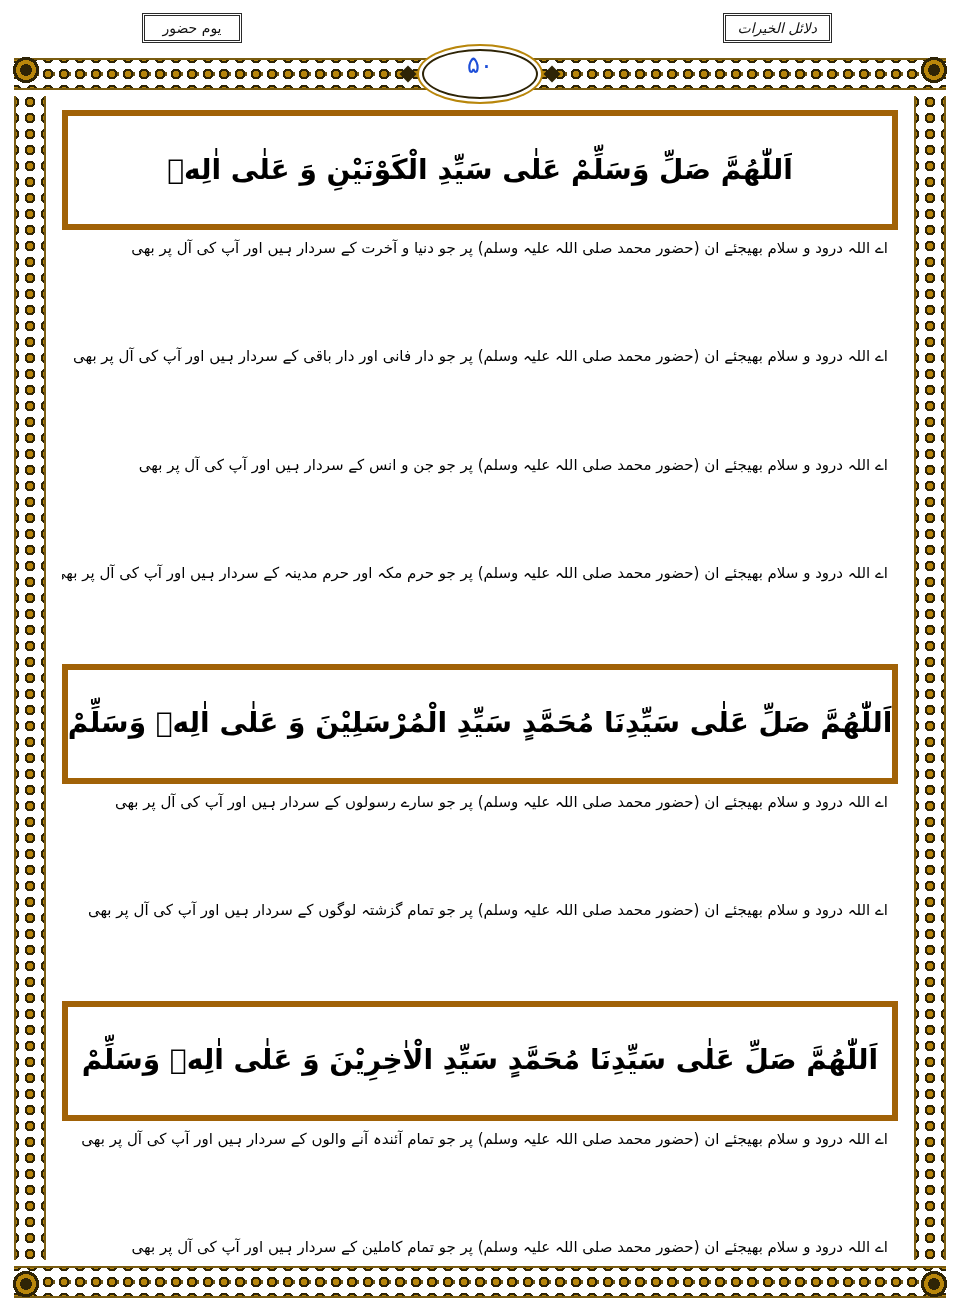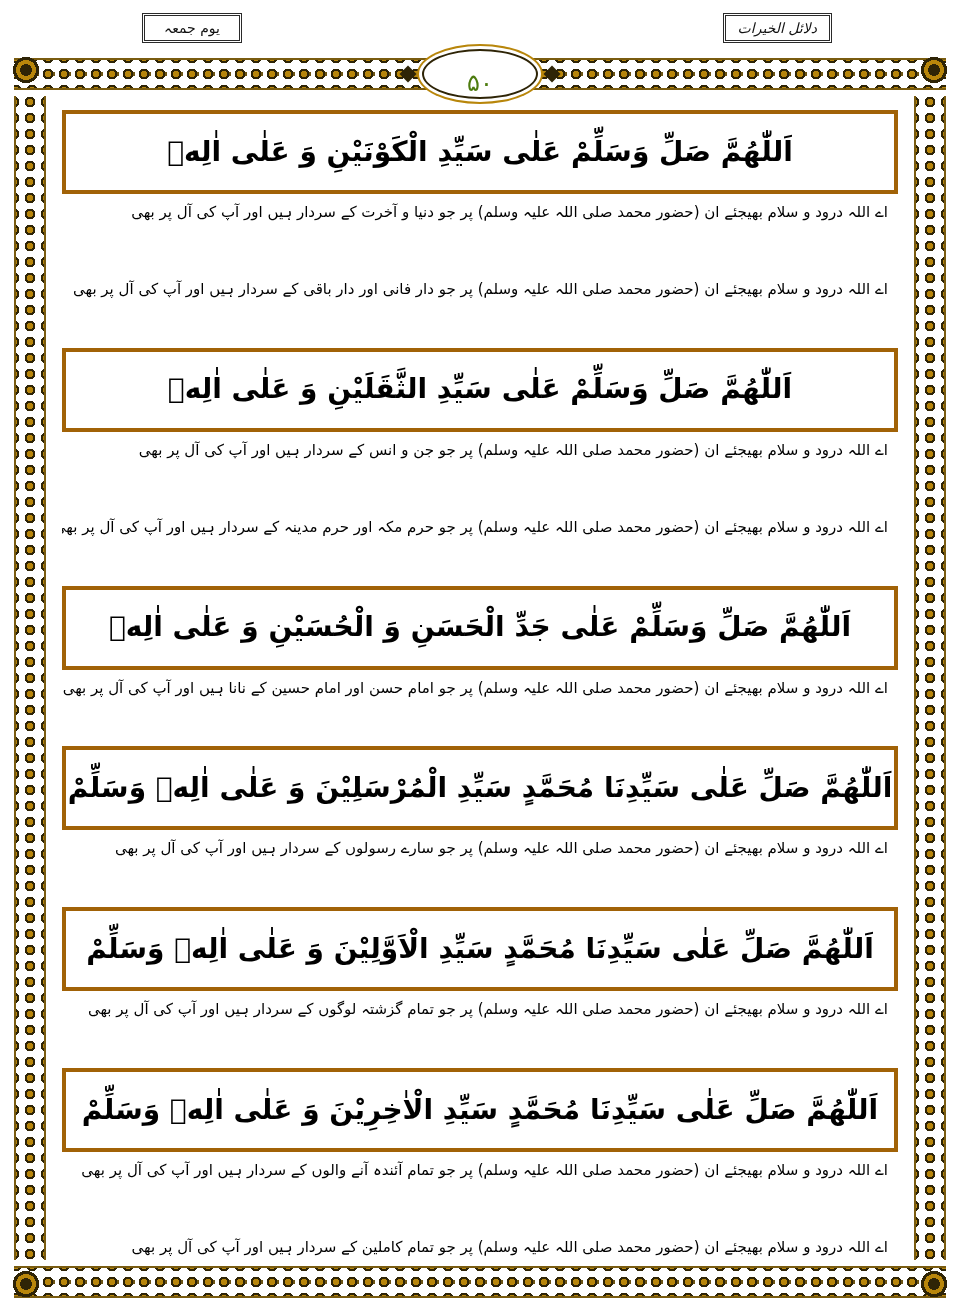--- a/index.html
+++ b/index.html
@@ -50,55 +50,55 @@
   .c-tr { right: 6px; top: 50px; }
   .c-bl { left: 6px;  bottom: 6px; }
   .c-br { right: 6px; bottom: 6px; }
 
   
   .medallion {
     position: absolute; left: 50%; top: 49px; transform: translateX(-50%);
     width: 112px; height: 46px; background: #fff; z-index: 3;
     border: 2px solid #2e2406; border-radius: 50%;
     box-shadow: 0 0 0 3px #fff, 0 0 0 5px #b8860b;
-    display: flex; align-items: flex-end; justify-content: center;
-    font-size: 24px; color: #4d7c0f;
+    display: flex; align-items: flex-start; justify-content: center;
+    font-size: 24px; color: #1d4ed8;
   }
   .medallion::before, .medallion::after {
     content: ""; position: absolute; top: 50%; width: 12px; height: 12px;
     background: #2e2406; transform: translateY(-50%) rotate(45deg);
   }
   .medallion::before { left: -22px; }
   .medallion::after  { right: -22px; }
 
   
   .content {
     position: absolute; left: 62px; right: 62px; top: 110px; bottom: 54px;
     display: flex; flex-direction: column; justify-content: space-between; z-index: 2;
   }
   .arabic-box {
-    border: 4px solid #a16207; background: #fff; min-height: 72px;
+    border: 6px solid #a16207; background: #fff; min-height: 72px;
     display: flex; align-items: center; justify-content: center;
-    padding: 2px 10px; overflow: hidden;
+    padding: 18px 10px; overflow: hidden;
   }
   .arabic {
     direction: rtl; text-align: center; font-size: 28px; font-weight: bold;
     color: #000; white-space: nowrap; line-height: 1.45;
   }
   .urdu {
     direction: rtl; font-size: 15px; color: #000;
     padding: 9px 10px 0 0; white-space: nowrap; overflow: hidden;
   }
 </style>
 </head>
 <body>
 
 <div class="page">
 
-  <div class="hdr-box hdr-left">یوم جمعہ</div>
+  <div class="hdr-box hdr-left">یوم حضور</div>
   <div class="hdr-box hdr-right">دلائل الخیرات</div>
 
   <div class="band band-h band-top"></div>
   <div class="band band-h band-bottom"></div>
   <div class="band band-v band-left"></div>
   <div class="band band-v band-right"></div>
   <div class="corner c-tl"></div>
   <div class="corner c-tr"></div>
   <div class="corner c-bl"></div>
   <div class="corner c-br"></div>
@@ -114,48 +114,36 @@
         <div class="arabic">اَللّٰهُمَّ صَلِّ وَسَلِّمْ عَلٰى سَيِّدِ الْكَوْنَيْنِ وَ عَلٰى اٰلِهٖ</div>
       </div>
       <div class="urdu">اے اللہ درود و سلام بھیجئے ان (حضور محمد صلی اللہ علیہ وسلم) پر جو دنیا و آخرت کے سردار ہیں اور آپ کی آل پر بھی</div>
     </section>
 
     <section class="entry">
       <div class="urdu">اے اللہ درود و سلام بھیجئے ان (حضور محمد صلی اللہ علیہ وسلم) پر جو دار فانی اور دار باقی کے سردار ہیں اور آپ کی آل پر بھی</div>
     </section>
 
     <section class="entry">
-      <div class="arabic-box">
-        <div class="arabic">اَللّٰهُمَّ صَلِّ وَسَلِّمْ عَلٰى سَيِّدِ الثَّقَلَيْنِ وَ عَلٰى اٰلِهٖ</div>
-      </div>
       <div class="urdu">اے اللہ درود و سلام بھیجئے ان (حضور محمد صلی اللہ علیہ وسلم) پر جو جن و انس کے سردار ہیں اور آپ کی آل پر بھی</div>
     </section>
 
     <section class="entry">
       <div class="urdu">اے اللہ درود و سلام بھیجئے ان (حضور محمد صلی اللہ علیہ وسلم) پر جو حرم مکہ اور حرم مدینہ کے سردار ہیں اور آپ کی آل پر بھی</div>
     </section>
 
-    <section class="entry">
-      <div class="arabic-box">
-        <div class="arabic">اَللّٰهُمَّ صَلِّ وَسَلِّمْ عَلٰى جَدِّ الْحَسَنِ وَ الْحُسَيْنِ وَ عَلٰى اٰلِهٖ</div>
-      </div>
-      <div class="urdu">اے اللہ درود و سلام بھیجئے ان (حضور محمد صلی اللہ علیہ وسلم) پر جو امام حسن اور امام حسین کے نانا ہیں اور آپ کی آل پر بھی</div>
-    </section>
 
     <section class="entry">
       <div class="arabic-box">
         <div class="arabic">اَللّٰهُمَّ صَلِّ عَلٰى سَيِّدِنَا مُحَمَّدٍ سَيِّدِ الْمُرْسَلِيْنَ وَ عَلٰى اٰلِهٖ وَسَلِّمْ</div>
       </div>
       <div class="urdu">اے اللہ درود و سلام بھیجئے ان (حضور محمد صلی اللہ علیہ وسلم) پر جو سارے رسولوں کے سردار ہیں اور آپ کی آل پر بھی</div>
     </section>
 
     <section class="entry">
-      <div class="arabic-box">
-        <div class="arabic">اَللّٰهُمَّ صَلِّ عَلٰى سَيِّدِنَا مُحَمَّدٍ سَيِّدِ الْاَوَّلِيْنَ وَ عَلٰى اٰلِهٖ وَسَلِّمْ</div>
-      </div>
       <div class="urdu">اے اللہ درود و سلام بھیجئے ان (حضور محمد صلی اللہ علیہ وسلم) پر جو تمام گزشتہ لوگوں کے سردار ہیں اور آپ کی آل پر بھی</div>
     </section>
 
     <section class="entry">
       <div class="arabic-box">
         <div class="arabic">اَللّٰهُمَّ صَلِّ عَلٰى سَيِّدِنَا مُحَمَّدٍ سَيِّدِ الْاٰخِرِيْنَ وَ عَلٰى اٰلِهٖ وَسَلِّمْ</div>
       </div>
       <div class="urdu">اے اللہ درود و سلام بھیجئے ان (حضور محمد صلی اللہ علیہ وسلم) پر جو تمام آئندہ آنے والوں کے سردار ہیں اور آپ کی آل پر بھی</div>
     </section>
 

